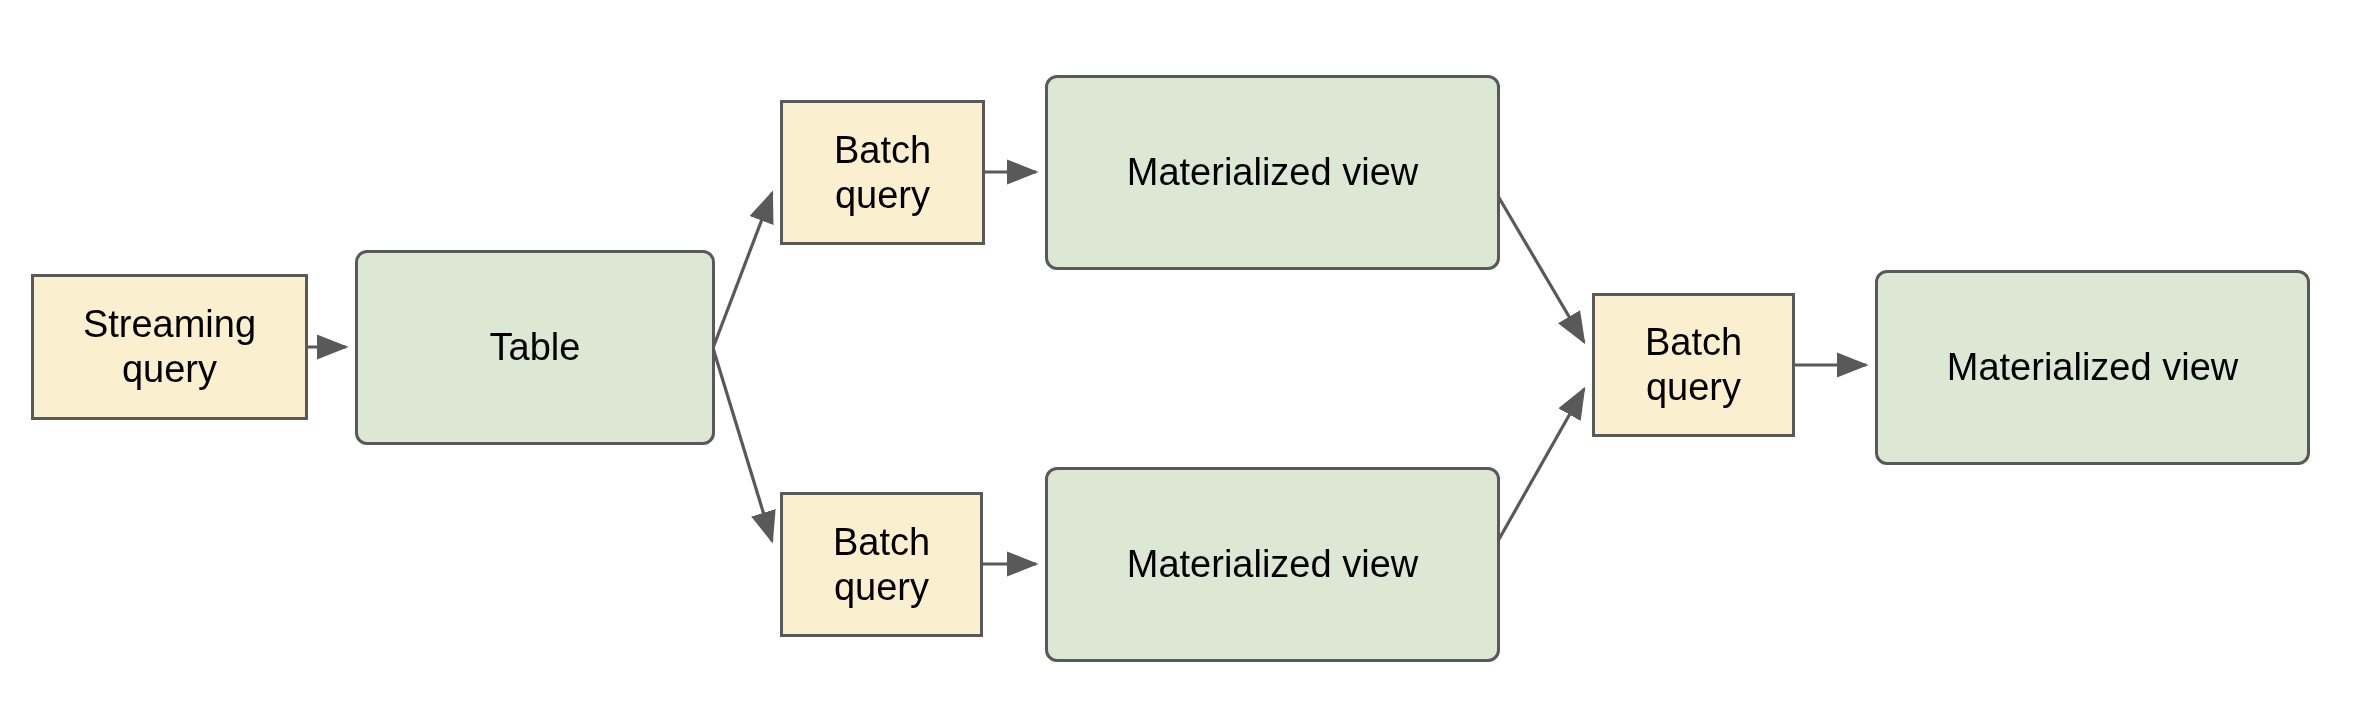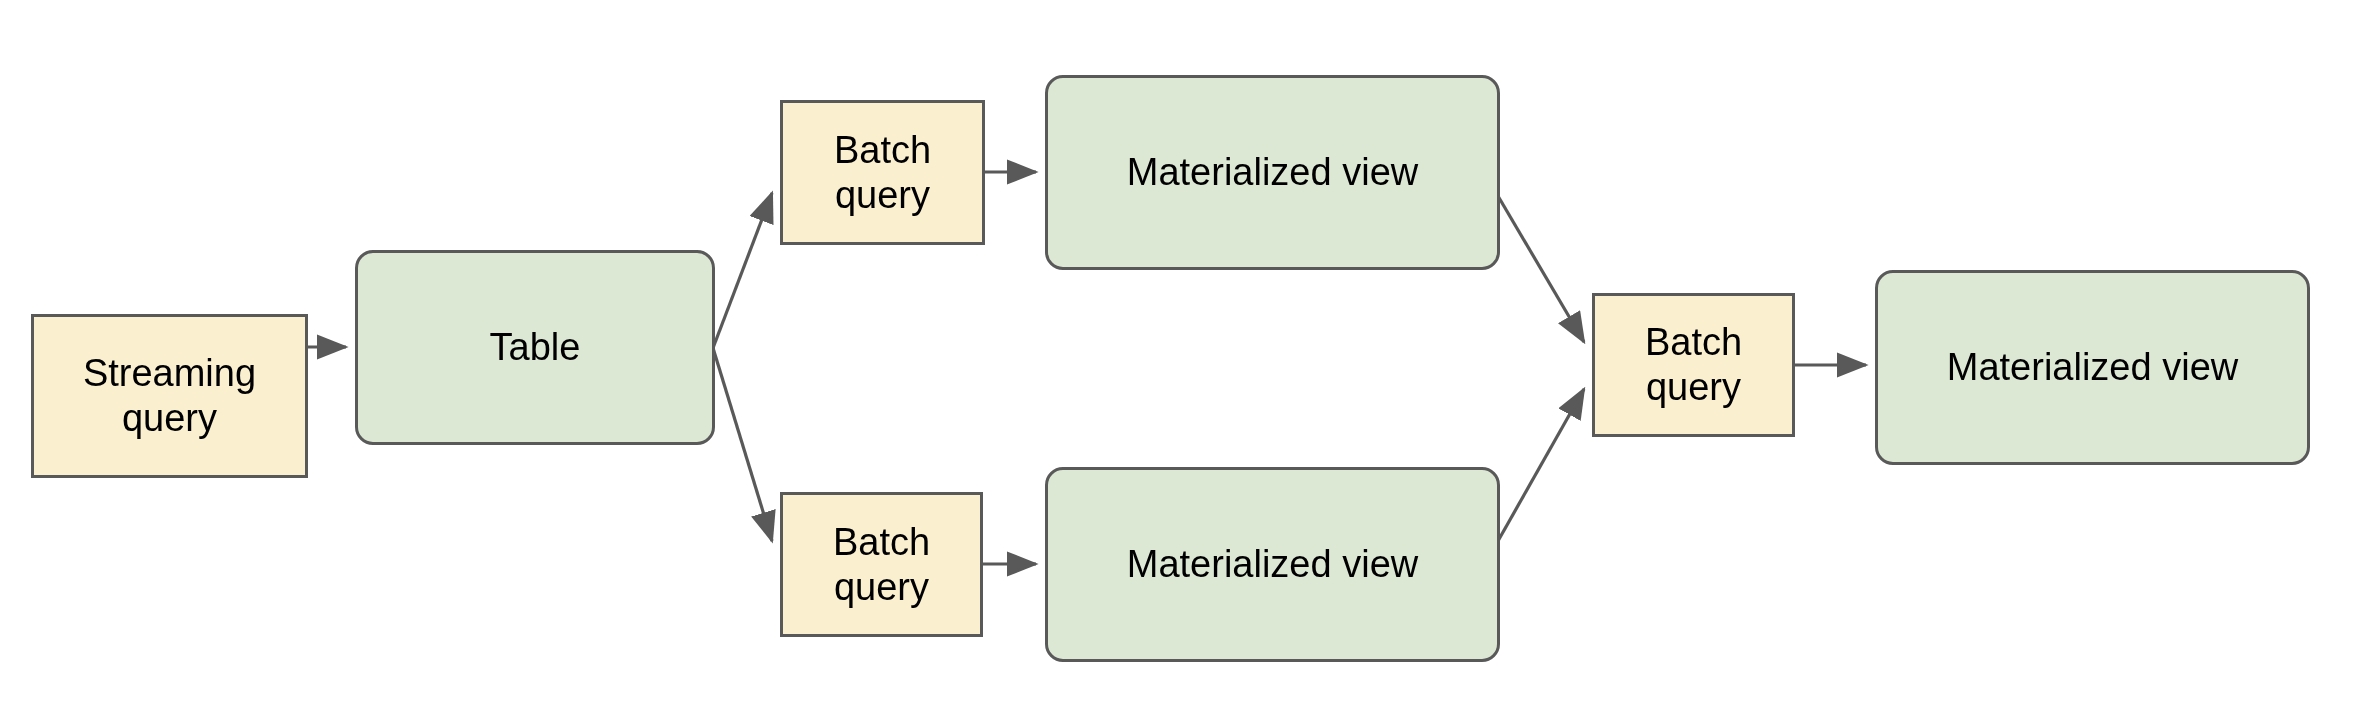--- a/index.html
+++ b/index.html
@@ -38,21 +38,21 @@
     font-family: "Liberation Sans", sans-serif;
     border: 3px solid #595959;
     white-space: pre-line;
   }
   .node.process {
     background: #faefcf;
     border-radius: 0;
   }
   .node.store {
     background: #dce8d4;
-    border-radius: 18px;
+    border-radius: 12px;
   }
   .node-label {
     display: block;
     white-space: pre-line;
   }
 </style>
 </head>
 <body>
 
 <div id="canvas">
@@ -68,21 +68,21 @@
         <path d="M 713 348 L 772 193" stroke="#595959" stroke-width="3.2" fill="none" marker-end="url(#arrowhead)"></path>
         <path d="M 713 348 L 772 541" stroke="#595959" stroke-width="3.2" fill="none" marker-end="url(#arrowhead)"></path>
         <path d="M 985 172 L 1036 172" stroke="#595959" stroke-width="3.2" fill="none" marker-end="url(#arrowhead)"></path>
         <path d="M 983 564 L 1036 564" stroke="#595959" stroke-width="3.2" fill="none" marker-end="url(#arrowhead)"></path>
         <path d="M 1498 196 L 1584 342" stroke="#595959" stroke-width="3.2" fill="none" marker-end="url(#arrowhead)"></path>
         <path d="M 1498 541 L 1584 389" stroke="#595959" stroke-width="3.2" fill="none" marker-end="url(#arrowhead)"></path>
         <path d="M 1795 365 L 1866 365" stroke="#595959" stroke-width="3.2" fill="none" marker-end="url(#arrowhead)"></path>
       </g>
   </svg>
 
-  <div class="node process" style="left: 31px; top: 274px; width: 277px; height: 164px; background: rgb(250, 239, 207); border-color: rgb(89, 89, 89); color: rgb(0, 0, 0); border-radius: 0px; margin-top: 40px;">
+  <div class="node process" style="left: 31px; top: 274px; width: 277px; height: 146px; background: rgb(250, 239, 207); border-color: rgb(89, 89, 89); color: rgb(0, 0, 0); border-radius: 0px;">
     <span class="node-label">Streaming
 query</span>
   </div>
 
   <div class="node store" style="left: 355px; top: 250px; width: 360px; height: 195px; background: rgb(220, 232, 212); border-color: rgb(89, 89, 89); color: rgb(0, 0, 0); align-items: center;">
     <span class="node-label">Table</span>
   </div>
 
   <div class="node process" style="left: 780px; top: 100px; width: 205px; height: 145px; background: rgb(250, 239, 207); border-color: rgb(89, 89, 89); color: rgb(0, 0, 0); border-radius: 0px;">
     <span class="node-label">Batch

